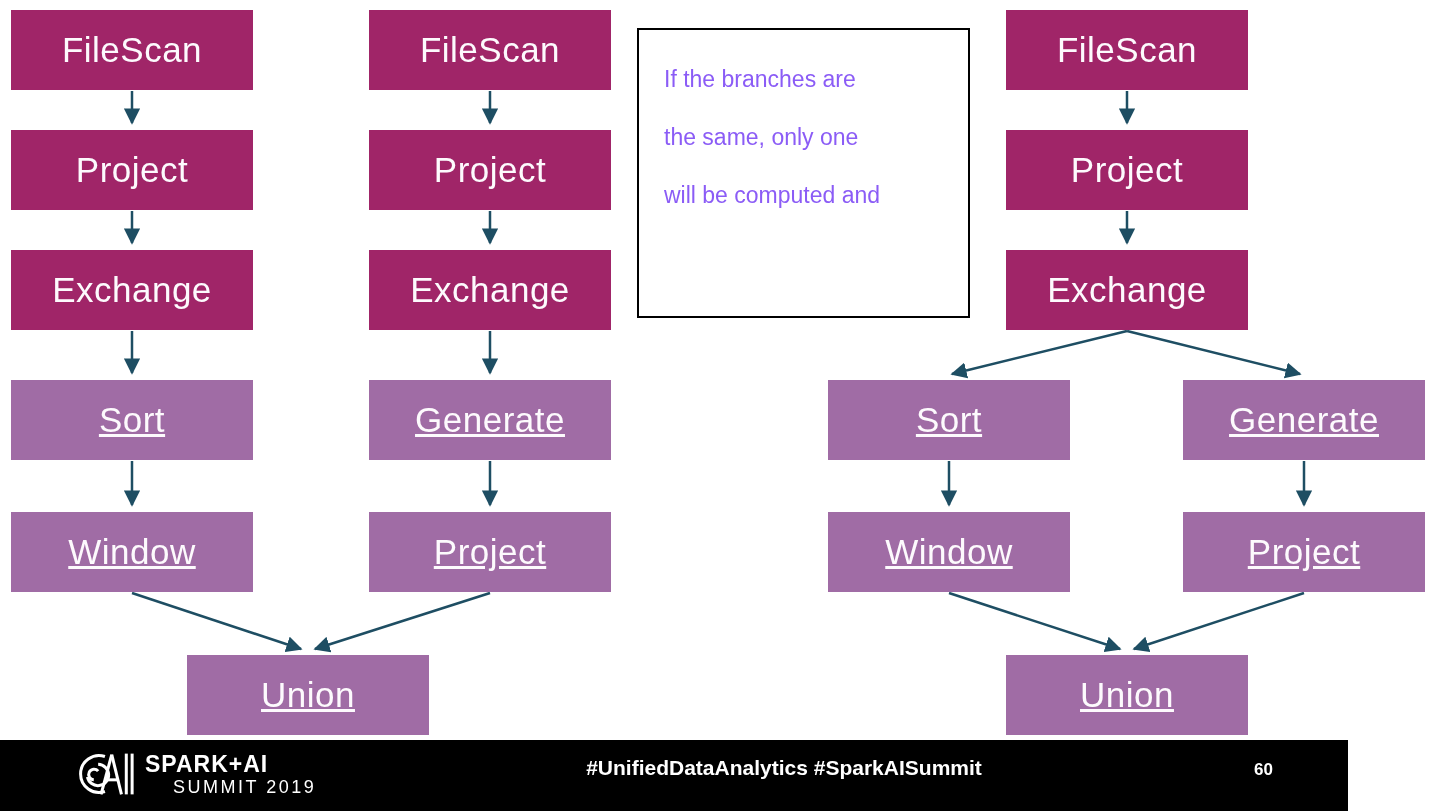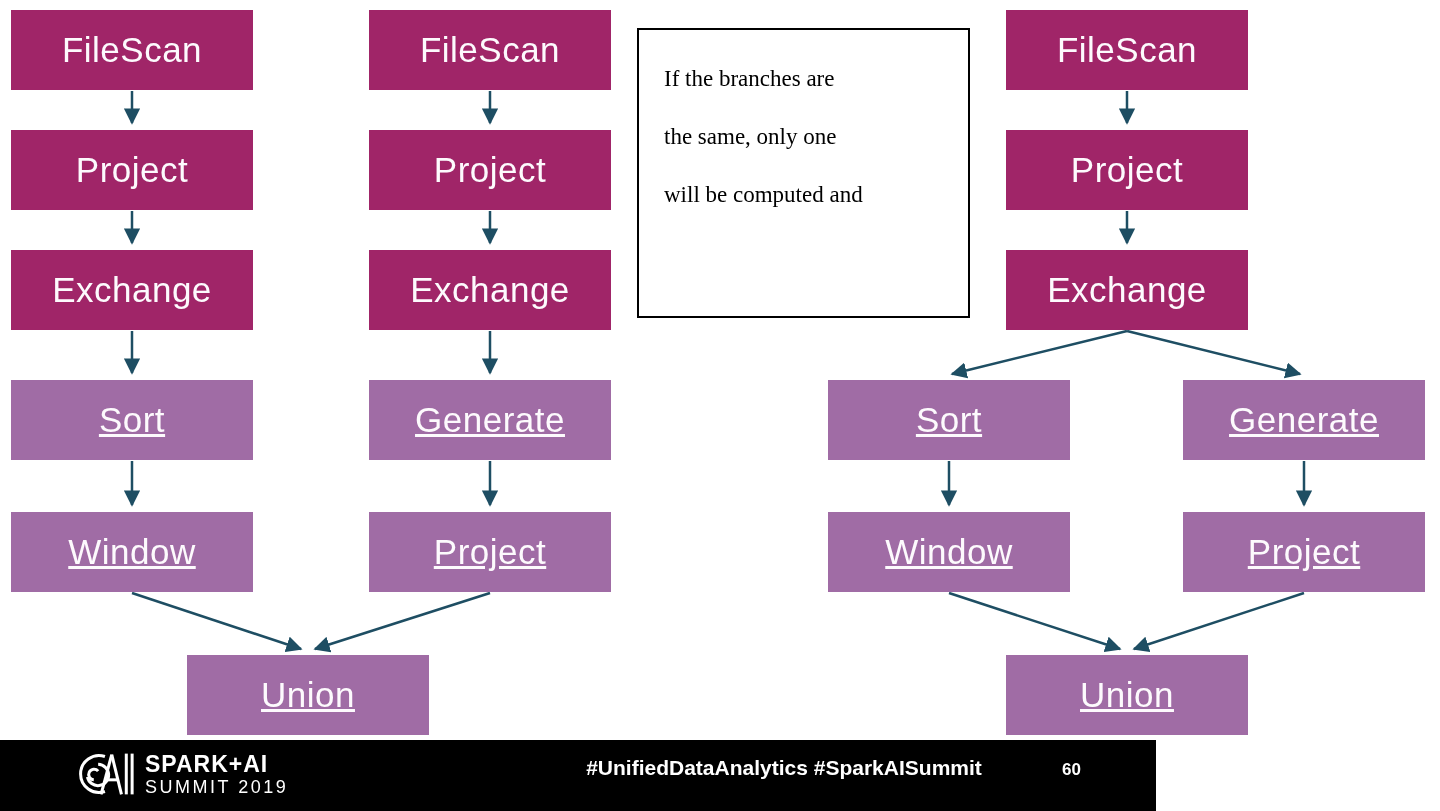--- a/index.html
+++ b/index.html
@@ -14,29 +14,29 @@
     color:#fdfafd;font-size:35px;font-weight:400;letter-spacing:0.5px;
   }
   .dark{background:#A02568;text-align:center;}
   .light{background:#A06CA5;text-decoration:underline;}
   .note{
     position:absolute;left:637px;top:28px;width:333px;height:290px;
     border:2px solid #000;background:#fff;box-sizing:border-box;
     padding:20px 10px 0 25px;
   }
   .note-line{
-    font-size:23px;color:#000000;line-height:58px;white-space:nowrap;font-family:Liberation Serif, serif;
+    font-size:23px;color:#8b5cf6;line-height:58px;white-space:nowrap;
   }
   .footer{
-    position:absolute;left:0;top:740px;width:1156px;height:71px;background:#000000;
+    position:absolute;left:0;top:740px;width:1348px;height:71px;background:#000000;
   }
   .logo{position:absolute;left:70px;top:9px;display:flex;align-items:center;gap:9px;}
   .logo-text{display:flex;flex-direction:column;justify-content:center;color:#fff;}
   .logo-l1{font-size:23px;font-weight:700;letter-spacing:1px;line-height:25px;}
-  .logo-l2{font-size:18px;font-weight:400;letter-spacing:2.5px;line-height:20px;}
+  .logo-l2{font-size:18px;font-weight:400;letter-spacing:2.5px;line-height:20px;margin-left:28px;}
   .hashtags{
     position:absolute;left:760px;top:16px;transform:translateX(-50%);
     color:#fff;font-size:21px;font-weight:700;white-space:nowrap;margin-left:24px;
   }
   .page-number{
     position:absolute;right:75px;top:20px;color:#fff;font-size:17px;font-weight:700;
   }
 </style>
 </head>
 <body>

